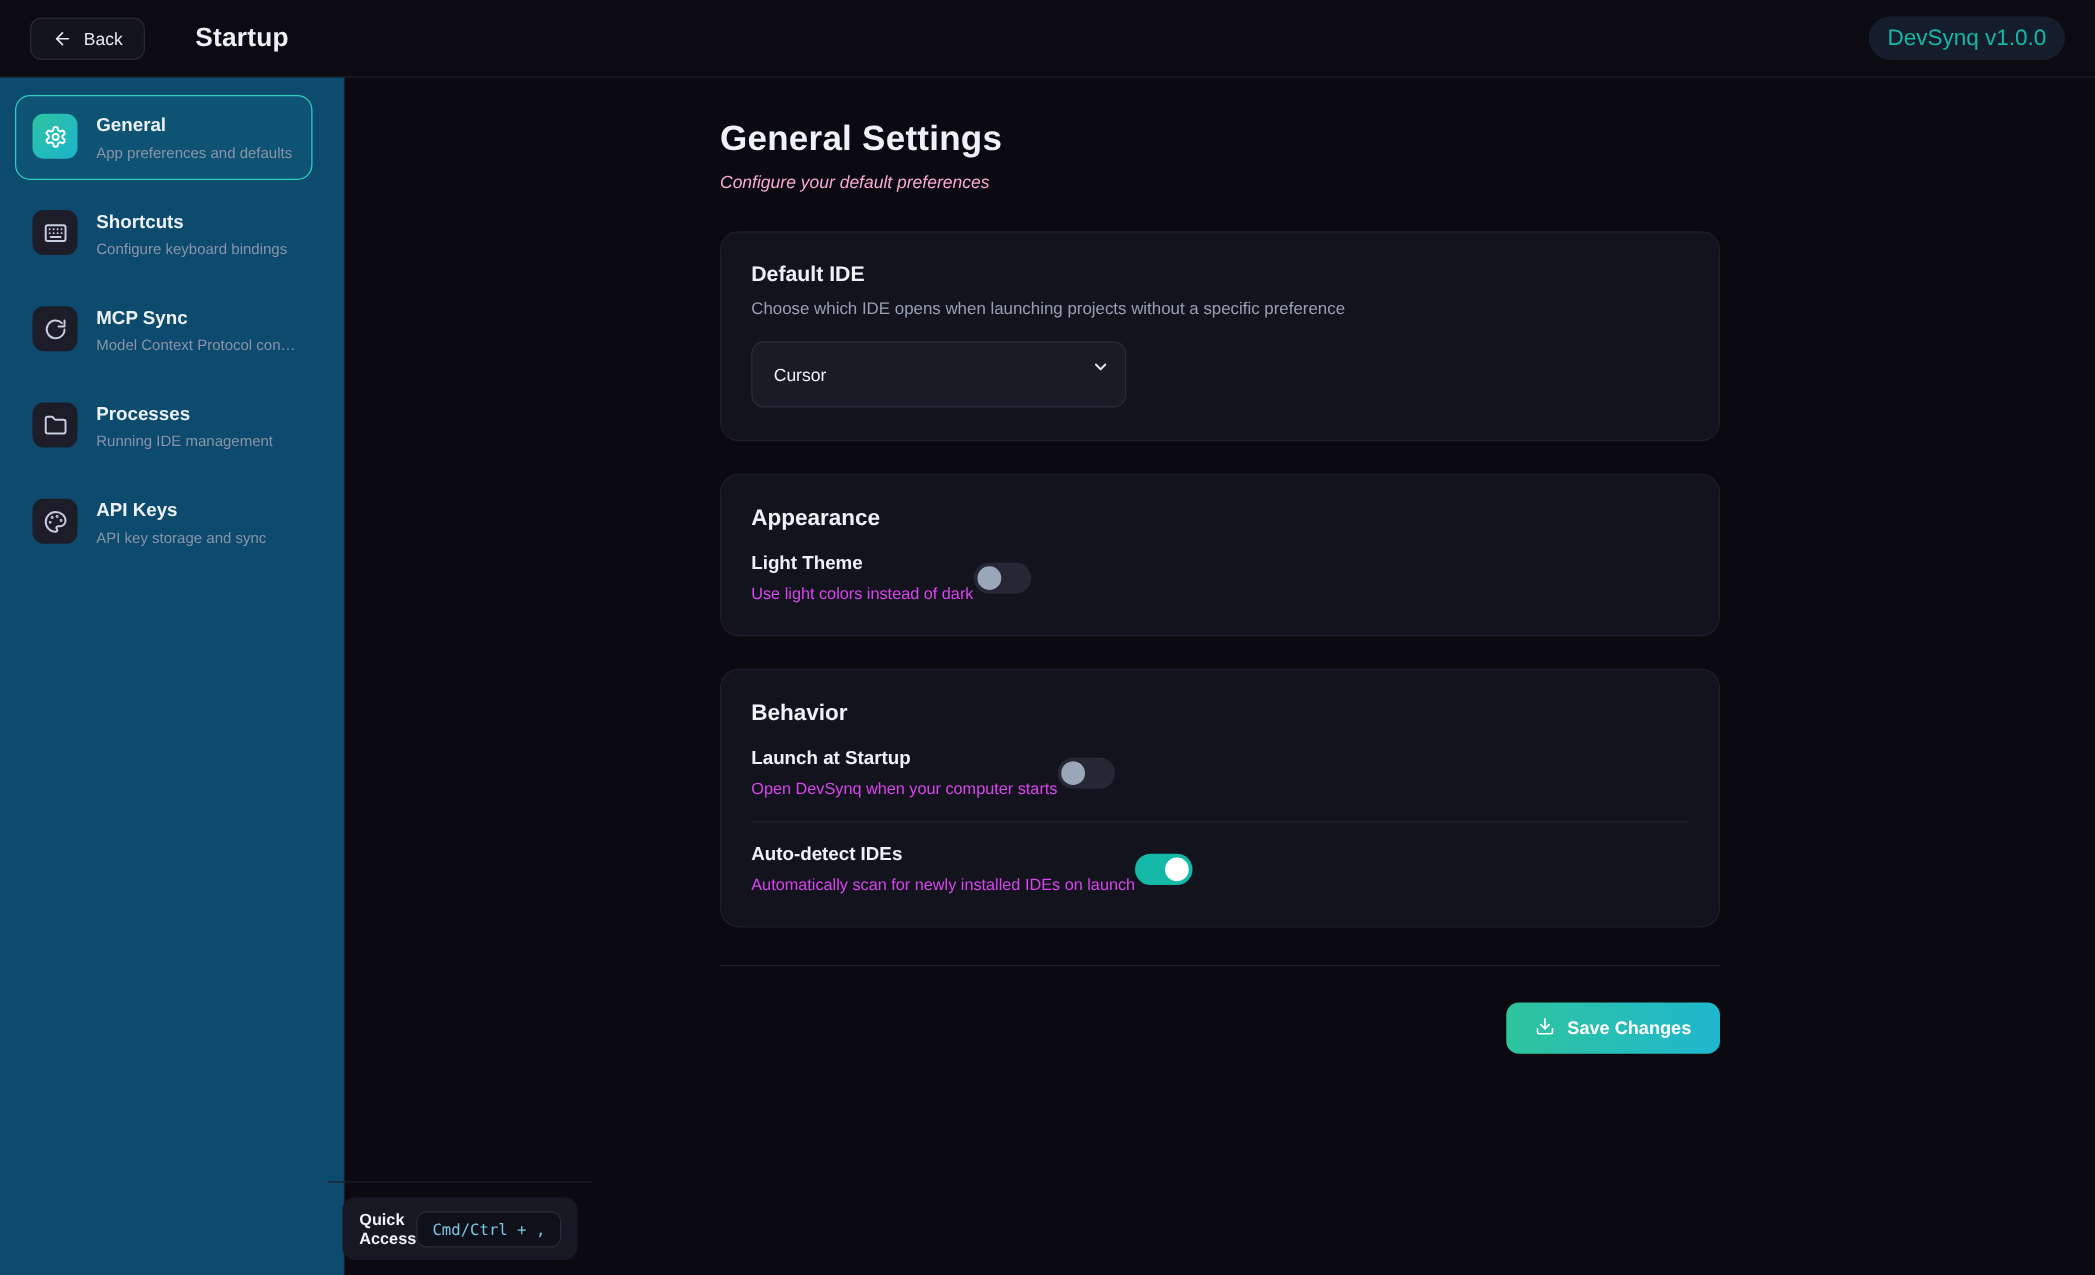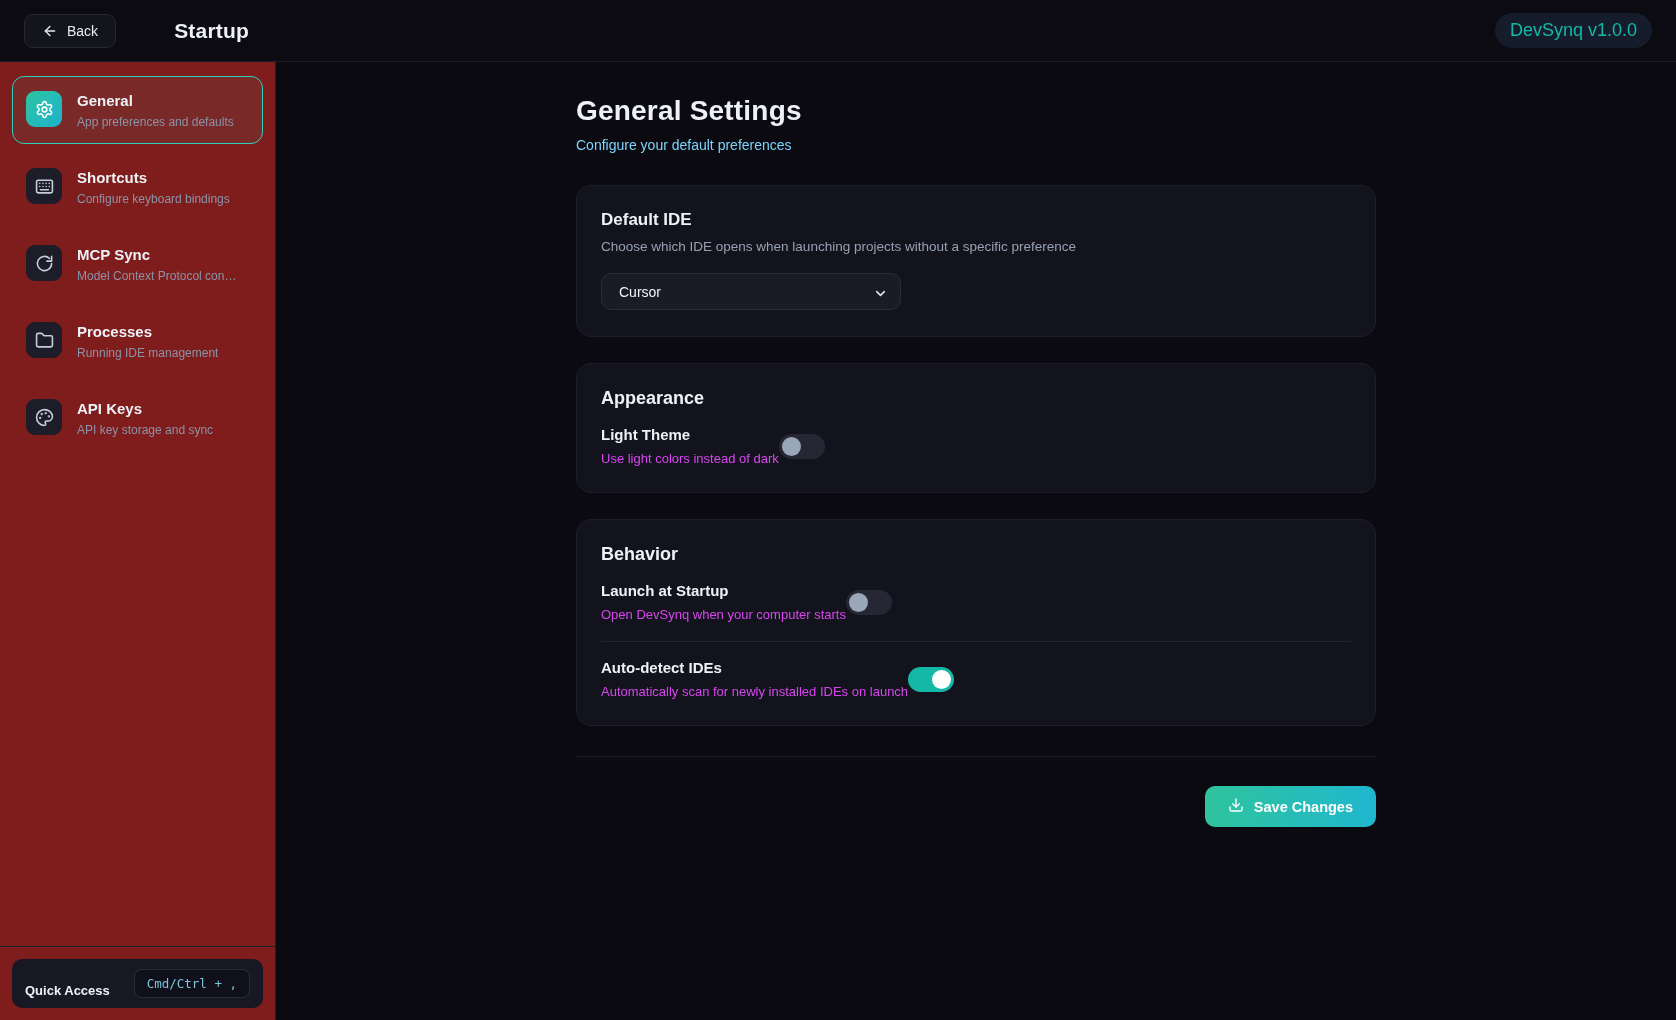--- a/index.html
+++ b/index.html
@@ -9,43 +9,42 @@
     color:#eef1f6;
     font-family:"Liberation Sans", sans-serif;
     overflow:hidden;
   }
 
   
   .topbar {
     height:62px; display:flex; align-items:center;
     padding:0 24px; background:#0b0b11;
     border-bottom:1px solid #1d1d29;
-    gap:18px;
   }
   .back-btn {
     display:flex; align-items:center; gap:9px;
     background:#14141d; border:1px solid #272734; border-radius:9px;
     color:#e8ebf2; padding:8px 17px; font-size:14px; font-family:inherit;
     cursor:pointer;
   }
   .back-btn svg { display:block; }
   .topbar-title { font-size:21px; font-weight:700; margin-left:40px; letter-spacing:.2px; }
   .version-badge {
     margin-left:auto; background:#151d2c; color:#14b8a6;
     border-radius:999px; padding:7px 15px; font-size:18px;
   }
 
   
   .layout { display:flex; height:958px; }
 
   
   .sidebar {
-    width:276px; flex:none; background:#7f1d1d;
+    width:276px; flex:none; background:#0c4a6e;
     border-right:1px solid #1e1e2a;
-    display:flex; flex-direction:column;
+    display:flex; flex-direction:row;
   }
   .nav { padding:14px 12px; display:flex; flex-direction:column; gap:9px; }
   .nav-item {
     display:flex; gap:15px; align-items:flex-start;
     padding:14px 13px; border-radius:12px;
     border:1px solid transparent; cursor:pointer;
   }
   .nav-item.selected { background:rgba(45,212,191,.07); border-color:#2fd0bd; }
   .icon-tile {
     width:36px; height:36px; border-radius:9px; flex:none;
@@ -71,32 +70,32 @@
   .kbd {
     font-family:"DejaVu Sans Mono", monospace; font-size:12.5px;
     color:#79c6e0; background:#10101a; border:1px solid #2b2b3b;
     border-radius:8px; padding:6px 12px; white-space:nowrap;
   }
 
   
   .main { flex:1; overflow:hidden; }
   .content { width:800px; margin:0 auto; padding-top:33px; }
   .page-title { font-size:28px; font-weight:700; letter-spacing:.2px; }
-  .page-subtitle { font-size:14px; color:#7dd3fc; margin-top:10px; }
+  .page-subtitle { font-size:14px; color:#f9a8d4; margin-top:10px;font-style:italic; }
 
   .card {
     background:#13131d; border:1px solid #1e1e2a; border-radius:15px;
     padding:24px 24px 26px; margin-top:26px;
   }
   .card-title { font-size:17px; font-weight:700; }
   .card-desc { font-size:13.5px; color:#97a0b3; margin-top:9px; }
 
   .select-wrap { position:relative; width:300px; margin-top:19px; }
   select {
-    width:100%; height:37px; appearance:none; -webkit-appearance:none;
+    width:100%; height:53px; appearance:none; -webkit-appearance:none;
     background:#1b1b27; border:1px solid #2b2b3a; border-radius:10px;
     color:#f0f3f8; font-size:14px; padding:0 38px 0 17px;
     font-family:inherit; cursor:pointer;
   }
   .select-chevron {
     position:absolute; right:13px; top:13px; color:#dfe4ee; pointer-events:none;
   }
 
   .setting-row {
     display:flex; align-items:center; justify-content:flex-start;

